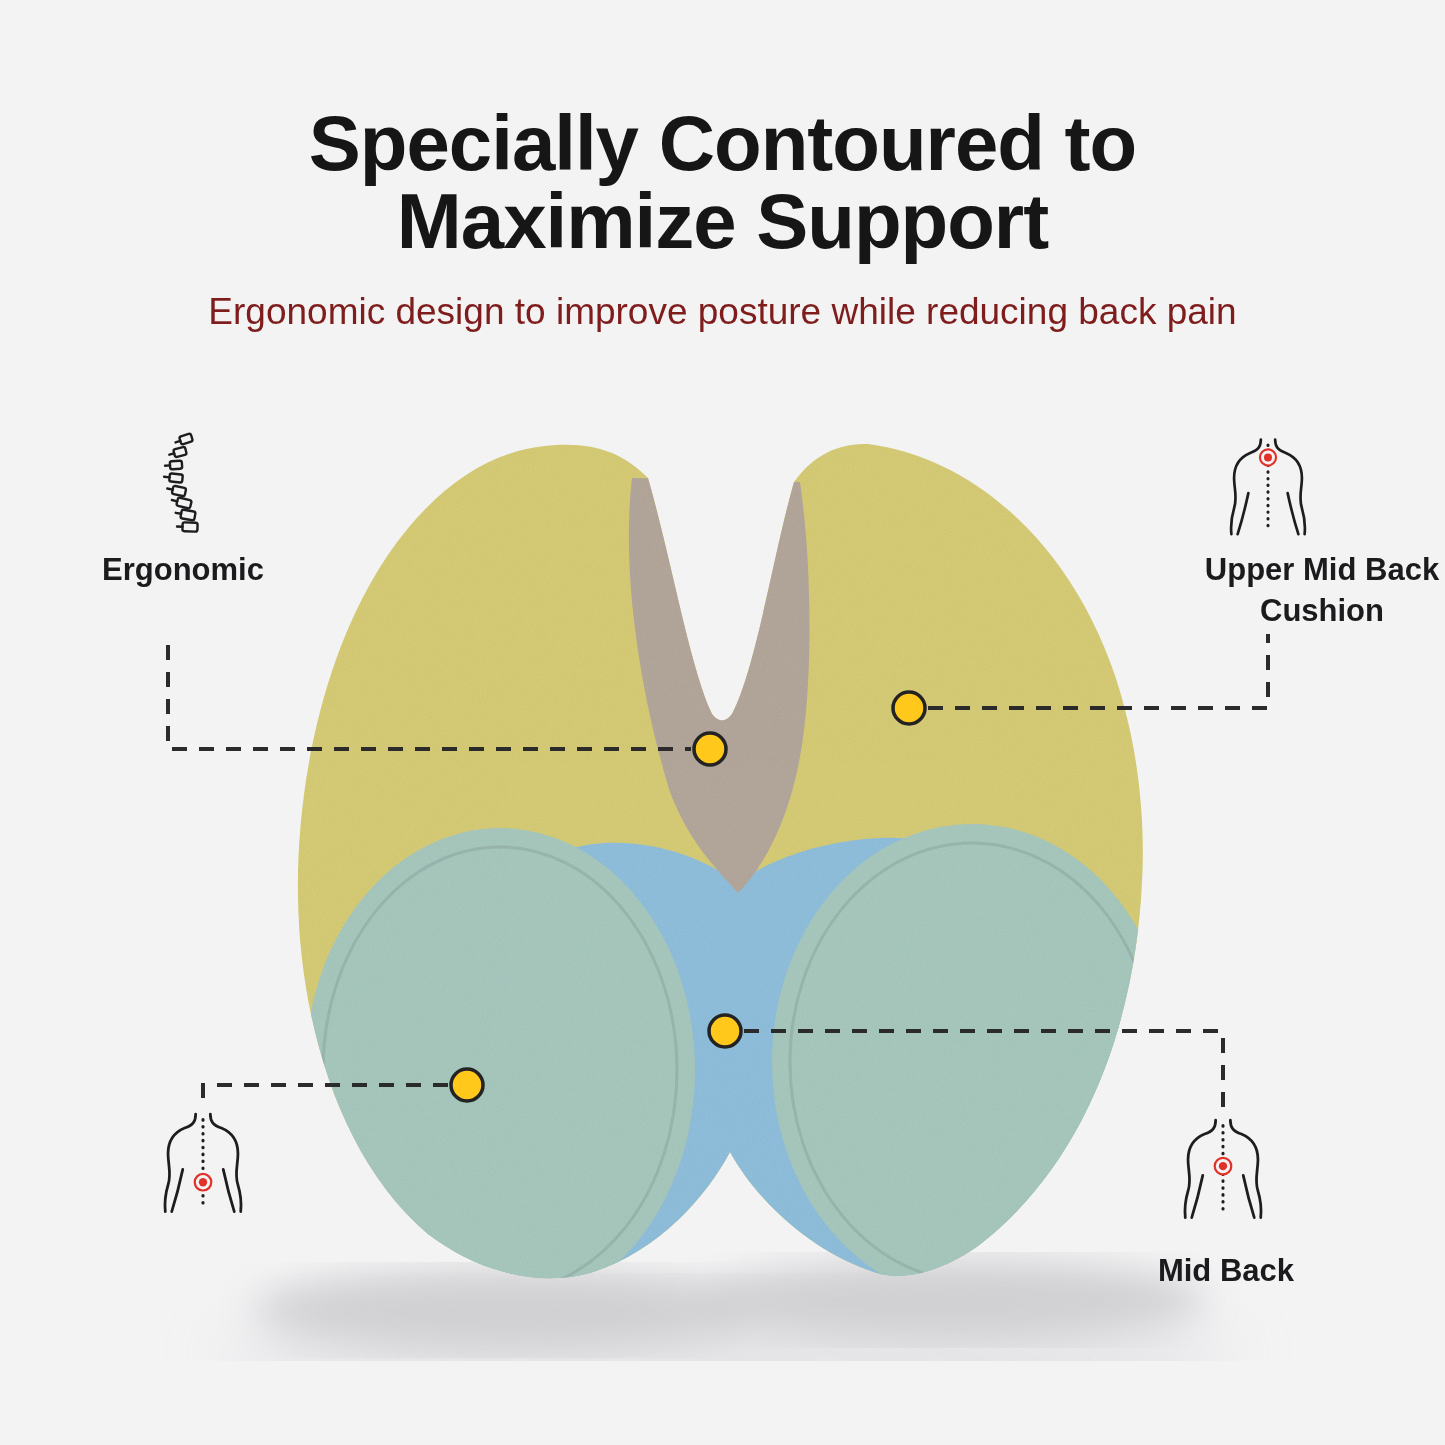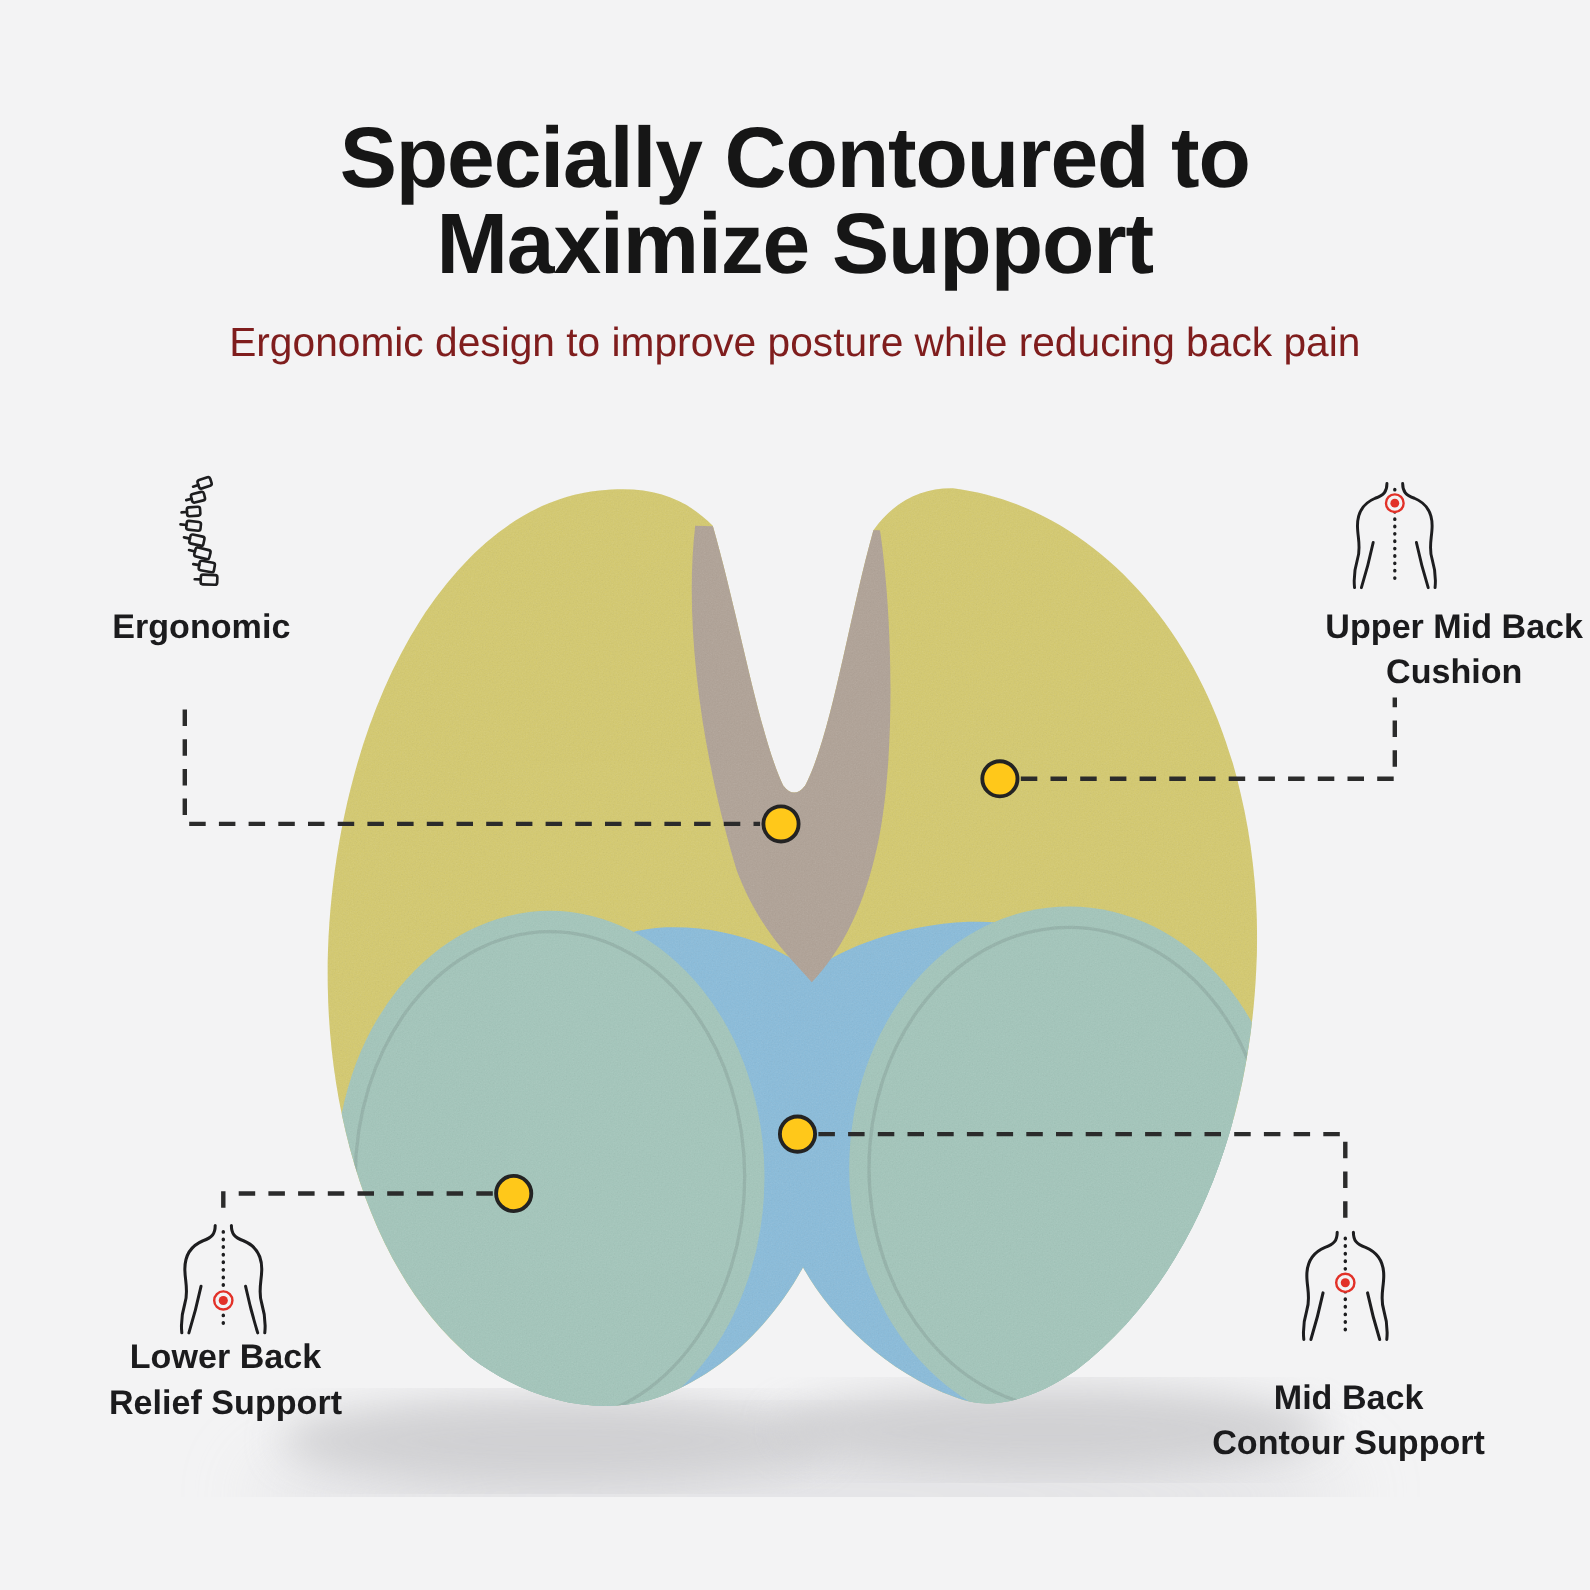--- a/index.html
+++ b/index.html
@@ -197,23 +197,18 @@
 
   <div class="callout co-spine">
     <div>Ergonomic</div>
   </div>
 
   <div class="callout co-upper">
     <div>Upper Mid Back</div>
     <div>Cushion</div>
   </div>
 
-  <div class="callout co-lower">
-    <div>Lower Back</div>
-    <div>Relief Support</div>
-  </div>
 
   <div class="callout co-mid">
     <div>Mid Back</div>
-    <div>Contour Support</div>
   </div>
 
 </div>
 
 </body></html>

